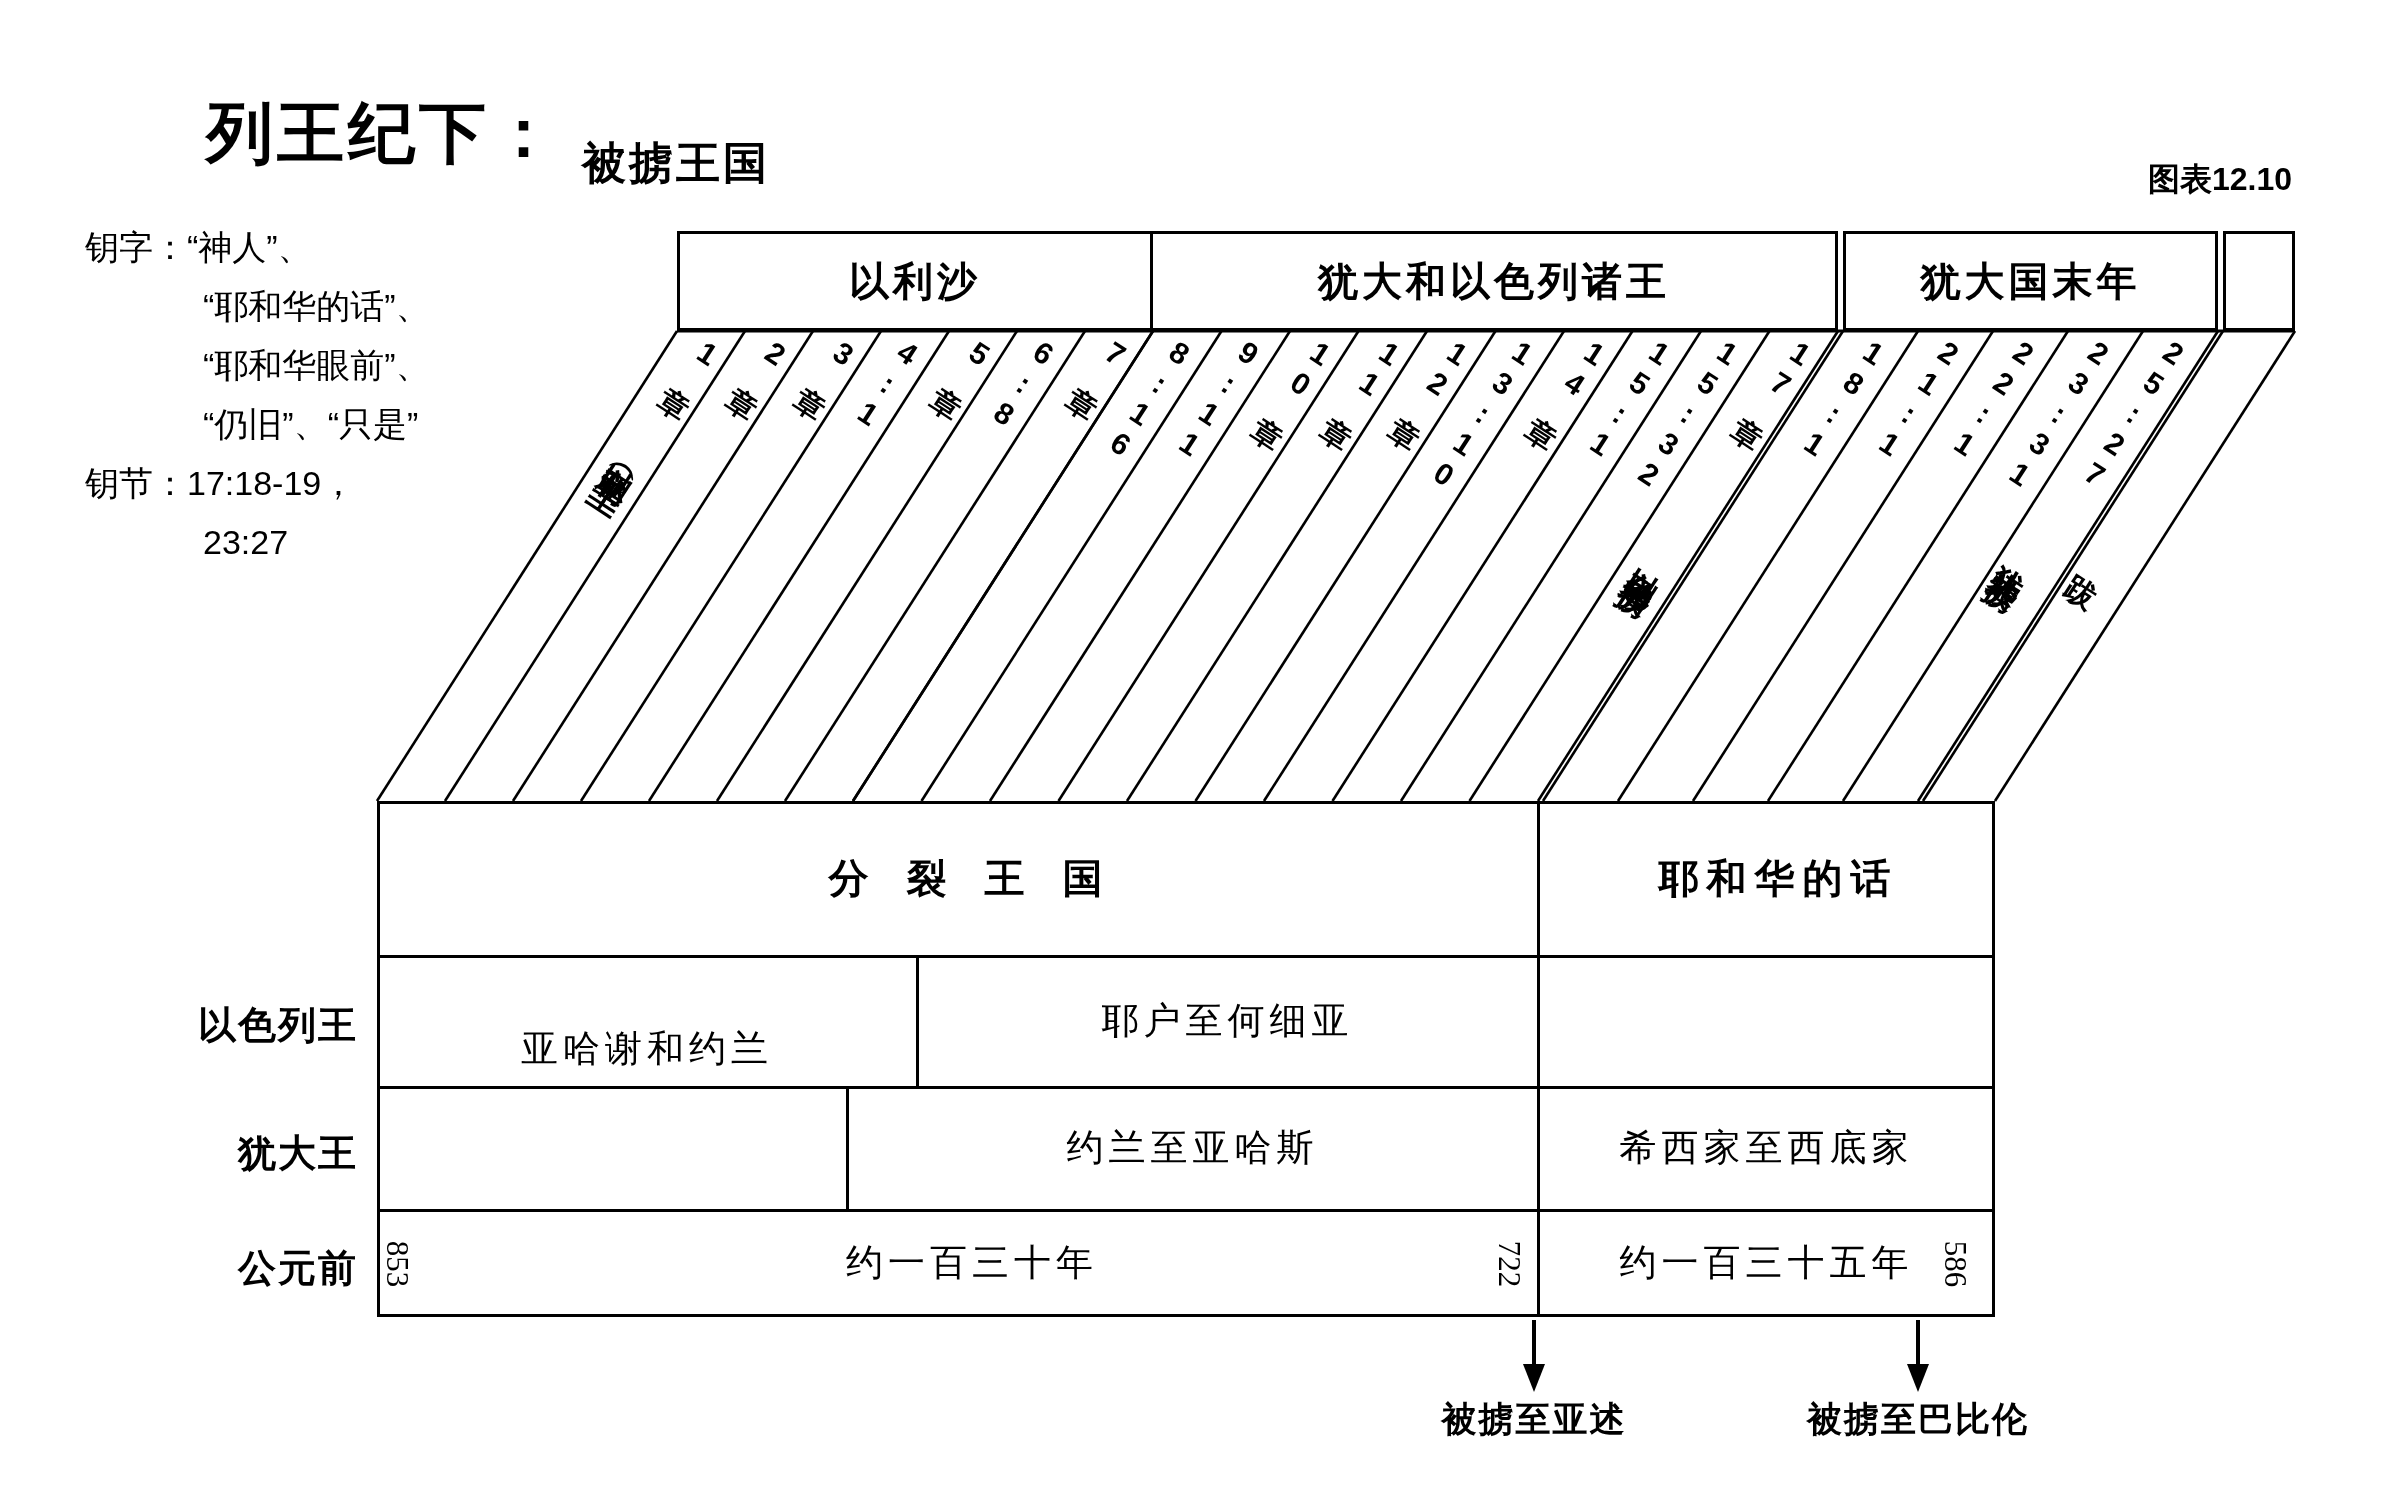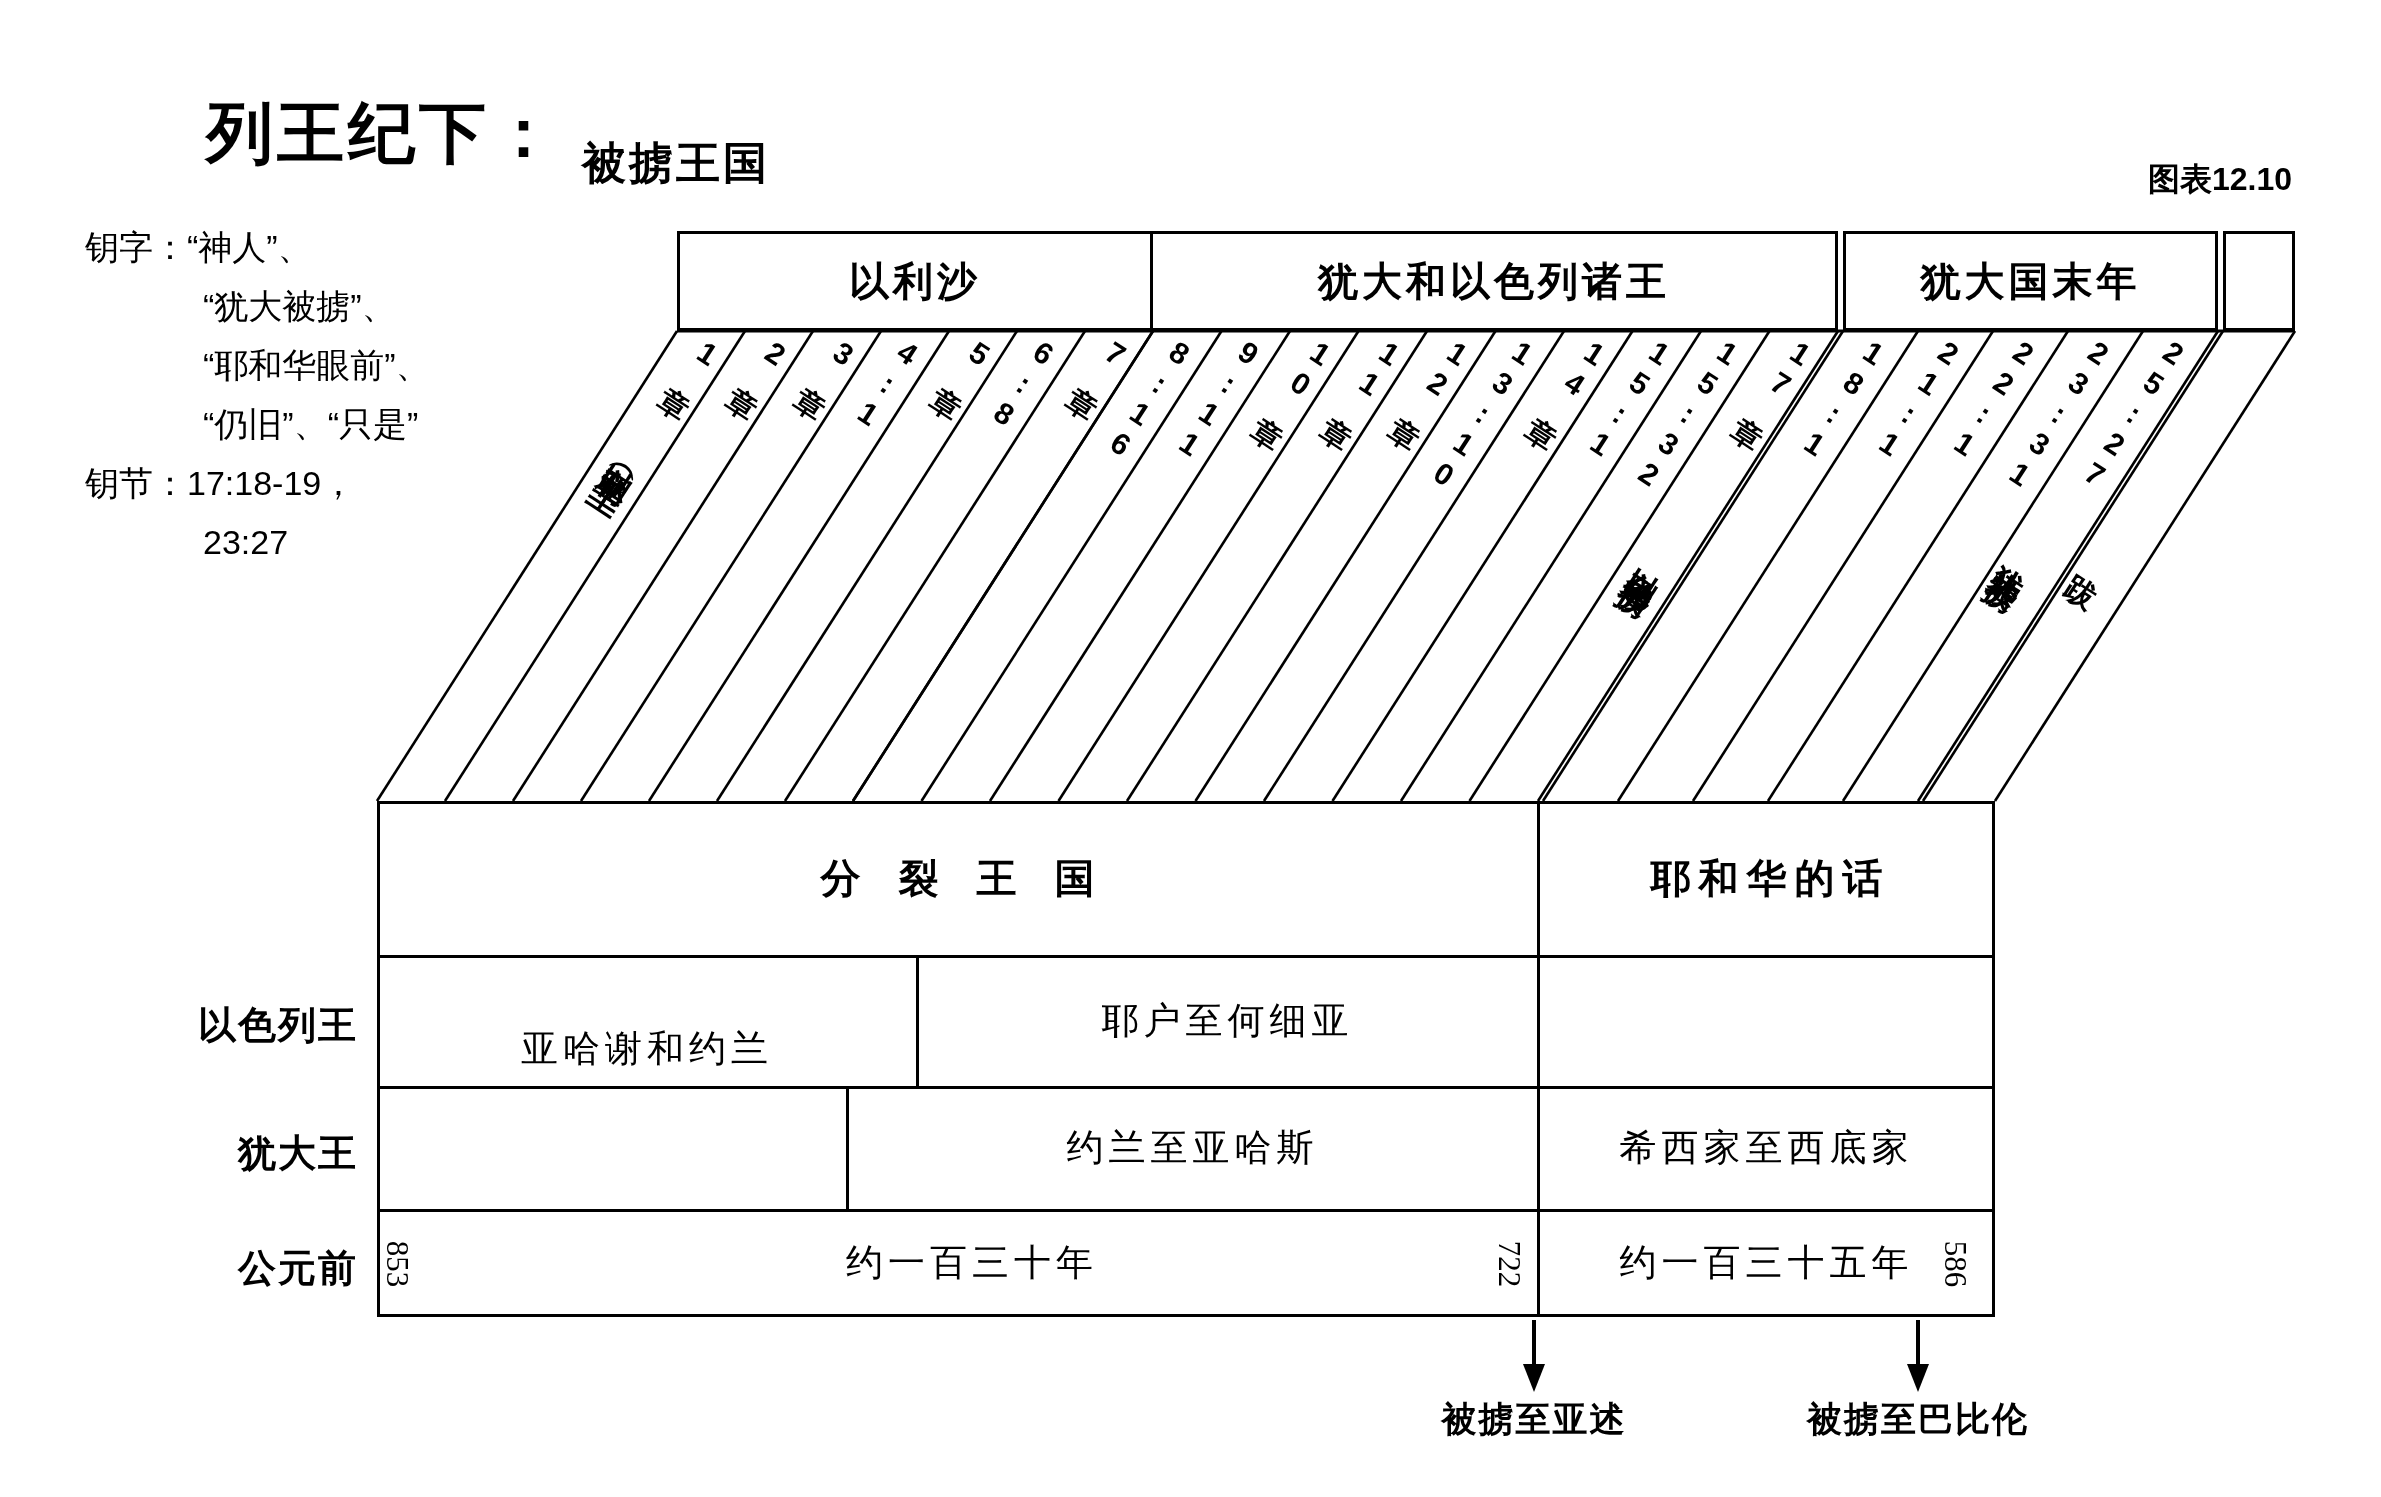--- a/index.html
+++ b/index.html
@@ -51,21 +51,21 @@
   .tbl-outline { position:absolute; left:377px; top:801px; width:1618px; height:516px; border:3px solid #000; }
   .tline { position:absolute; background:#000; }
   .tl-h1 { left:377px;  top:955px;  width:1618px; height:3px; }
   .tl-h2 { left:377px;  top:1086px; width:1618px; height:3px; }
   .tl-h3 { left:377px;  top:1209px; width:1618px; height:3px; }
   .tl-vm { left:1537px; top:801px;  width:3px;  height:516px; }
   .tl-vb { left:916px;  top:955px;  width:3px;  height:134px; }
   .tl-vc { left:846px;  top:1086px; width:3px;  height:126px; }
 
   .cell { position:absolute; display:flex; align-items:center; justify-content:center; }
-  .cell.sans  { font-weight:bold; font-size:40px; }
+  .cell.sans  { font-weight:bold; font-size:40px;margin-left:8px; }
   .cell.serif { font-family:"Liberation Serif","DejaVu Serif",serif; font-size:37px; letter-spacing:5px; }
   .sp-wide { letter-spacing:38px; text-indent:38px; }
   .sp-mid  { letter-spacing:8px;  text-indent:8px; }
   .cell-a1 { left:377px;  top:801px;  width:1161px; height:154px; }
   .cell-a2 { left:1538px; top:801px;  width:457px;  height:154px; }
   .cell-b1 { left:377px;  top:955px;  width:540px;  height:131px;margin-top:28px; }
   .cell-b2 { left:917px;  top:955px;  width:621px;  height:131px; }
   .cell-c2 { left:847px;  top:1086px; width:691px;  height:123px; }
   .cell-c3 { left:1538px; top:1086px; width:457px;  height:123px; }
   .cell-d1 { left:377px;  top:1209px; width:1161px; height:108px; font-size:34px;padding-left:29px; }
@@ -128,21 +128,21 @@
   </svg>
 
 <div class="book-title">列王纪下：</div>
 <div class="book-subtitle">被掳王国</div>
 <div class="chart-label">图表12.10</div>
 
 <div class="key-block">
   <div class="key-line">
     <span class="key-label">钥字：</span><span>“神人”、</span>
   </div>
-  <div class="key-line indent">“犹大被掳”、</div>
+  <div class="key-line indent">“耶和华的话”、</div>
   <div class="key-line indent">“耶和华眼前”、</div>
   <div class="key-line indent">“仍旧”、“只是”</div>
   <div class="key-line">
     <span class="key-label">钥节：</span><span>17:18-19，</span>
   </div>
   <div class="key-line indent">23:27</div>
 </div>
 
 <div class="hdr-box hdr-12">
   <div class="hdr-cell c1">以利沙</div>

